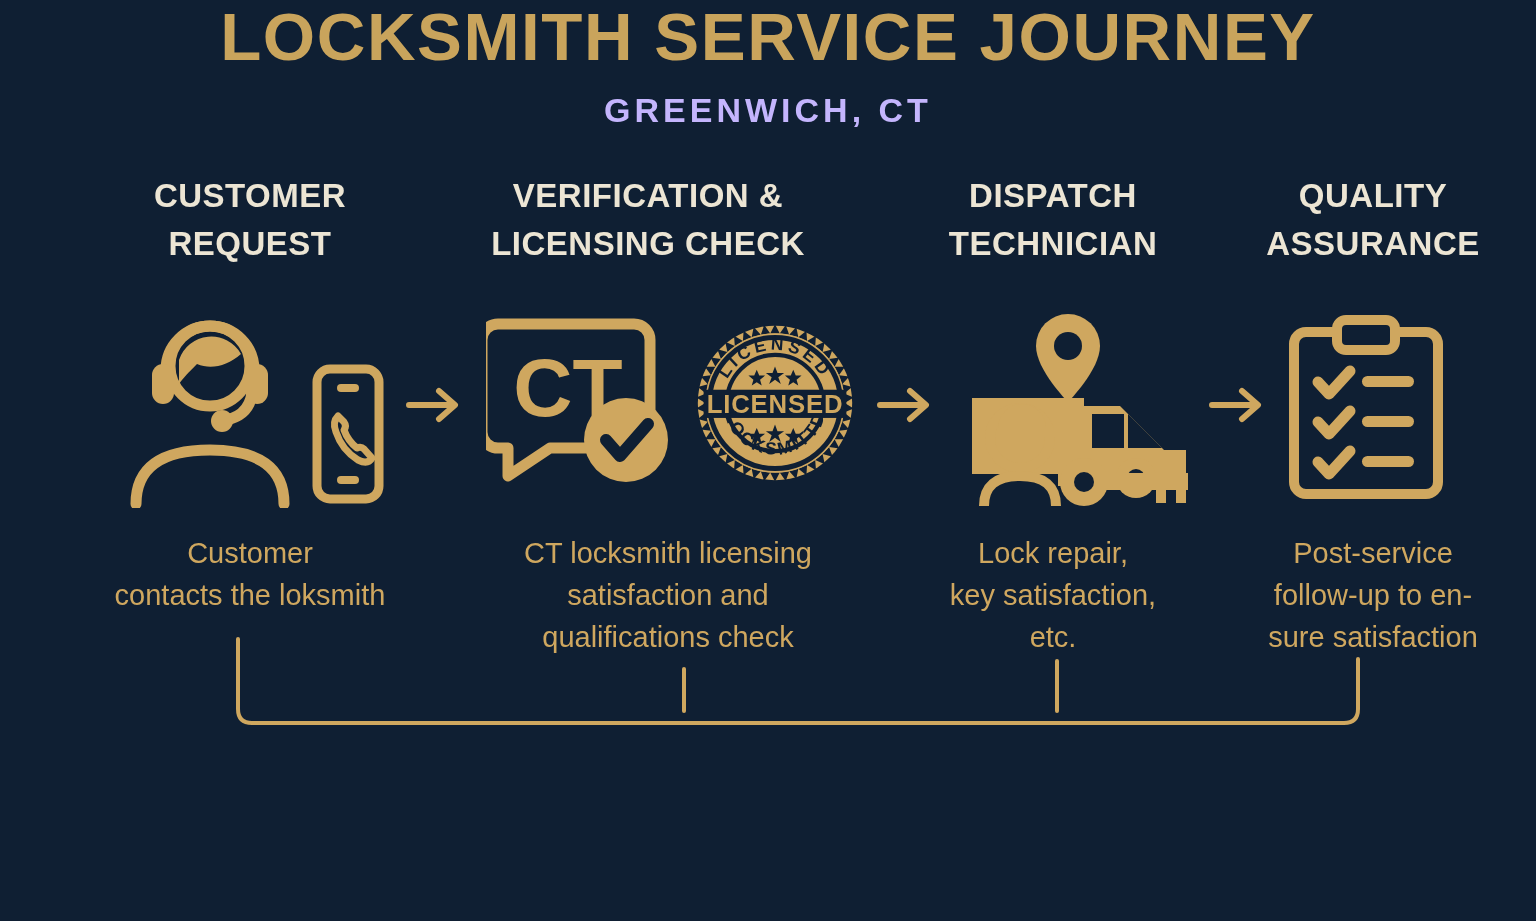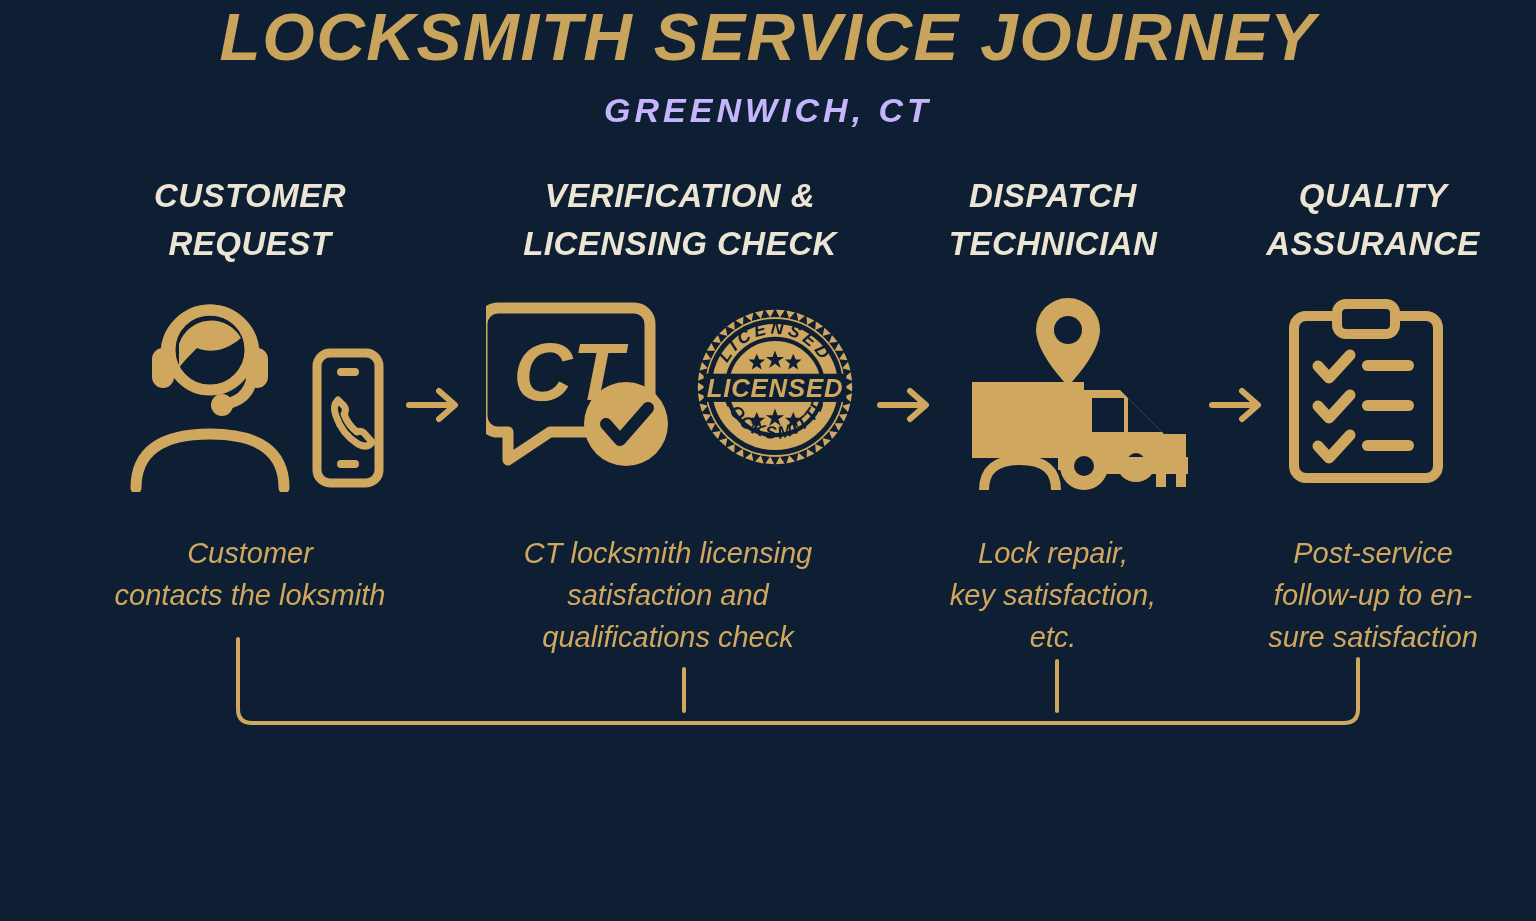--- a/index.html
+++ b/index.html
@@ -4,21 +4,21 @@
 <title>Locksmith Service Journey</title>
 <style>
   html,body{margin:0;padding:0;}
   body{
     width:1536px;height:921px;
     background:#0f1f33;
     font-family:"Liberation Sans",sans-serif;
     overflow:hidden;
     position:relative;
   }
-  .stage{position:relative;width:1536px;height:921px;font-style:italic;}
+  .stage{position:relative;width:1536px;height:921px;}
 
   
   .title{
     position:absolute;left:0;top:2px;width:1536px;
     text-align:center;
     font-family:"Liberation Sans",sans-serif;
     font-weight:bold;
     font-size:66px;
     letter-spacing:1.5px;
     color:#c9a45c;
@@ -48,31 +48,31 @@
   .col-desc{
     position:absolute;
     font-size:29px;
     line-height:42px;
     color:#cfa75f;
     white-space:pre-line;
     text-align:center;
   }
 
   .c1{left:54px;width:392px;}
-  .c2{left:460px;width:440px;}
+  .c2{left:428px;width:440px;}
   .c3{left:888px;width:330px;}
   .c4{left:1218px;width:310px;}
 
   .d1{left:54px;top:532px;width:392px;}
   .d2{left:448px;top:532px;width:440px;}
   .d3{left:888px;top:532px;width:330px;}
   .d4{left:1218px;top:532px;width:310px;}
 
   
-  .icons{position:absolute;left:0;top:288px;width:1244px;height:210px;}
+  .icons{position:absolute;left:0;top:304px;width:1244px;height:210px;}
   .ic{position:absolute;}
 
   
   .arrow{position:absolute;top:385px;}
 
   
   .bracket{position:absolute;left:0;top:630px;width:1536px;height:110px;}
 
   
   .badges{position:absolute;left:0;top:776px;width:1536px;height:145px;}

